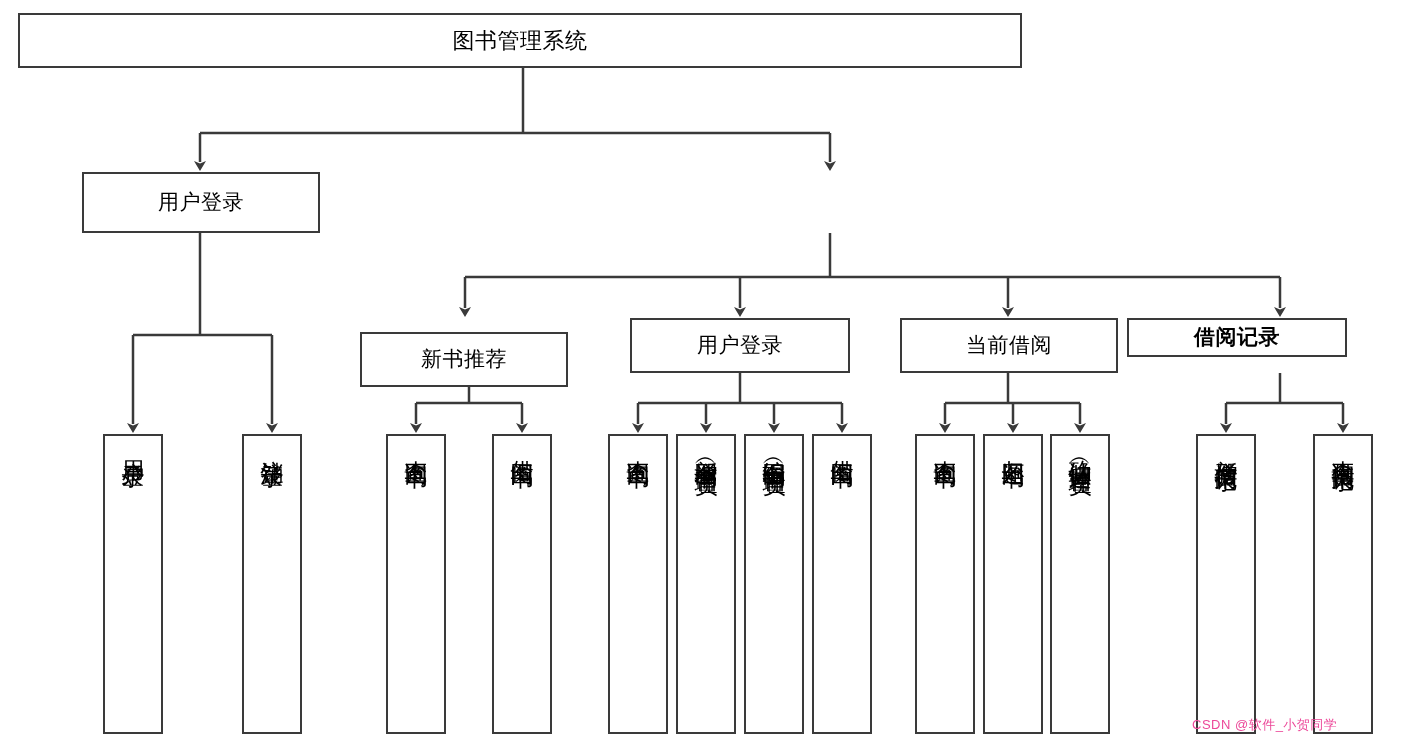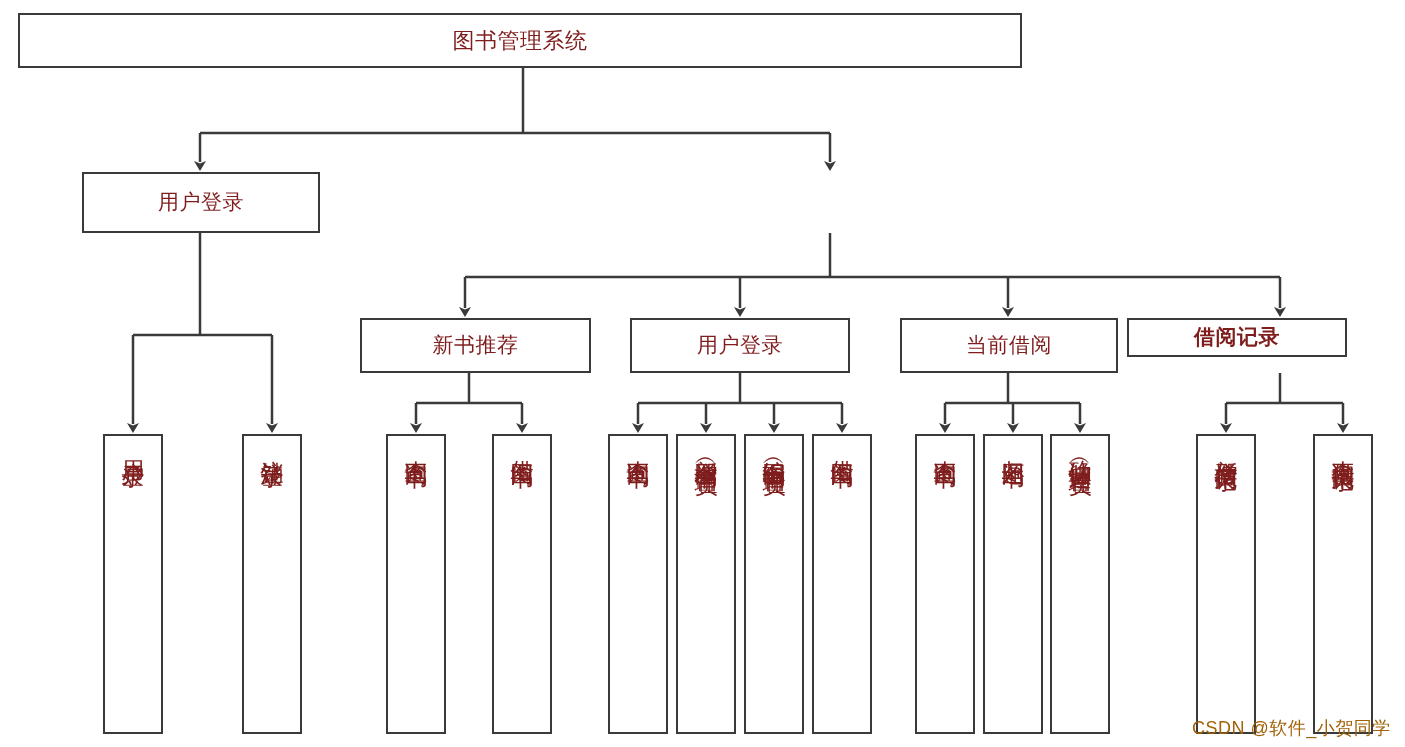--- a/index.html
+++ b/index.html
@@ -26,21 +26,21 @@
     pointer-events: none;
   }
   .node {
     position: absolute;
     box-sizing: border-box;
     border: 2.5px solid #3a3a3a;
     background: #ffffff;
     display: flex;
     align-items: center;
     justify-content: center;
-    color: #7f1d1d;
+    color: #000000;
   }
   .node .label {
     line-height: 1.18;
     text-align: center;
     letter-spacing: 0.5px;
   }
   .node.horizontal .label {
     writing-mode: horizontal-tb;
     font-size: 21px;
   }
@@ -51,22 +51,22 @@
   .node.vertical .label {
     writing-mode: vertical-rl;
     text-orientation: upright;
     font-size: 23px;
     letter-spacing: 2px;
     white-space: nowrap;
   }
   .node.root .label { font-size: 22px; }
   .watermark {
     position: absolute;
-    color: #a16207;
-    font-size: 18px;
+    color: #ec4899;
+    font-size: 13px;
     white-space: nowrap;
     letter-spacing: 0.5px;
   }
 </style>
 </head>
 <body>
 
 <div id="diagram-root">
 
   <svg class="edges" viewBox="0 0 1405 747">
@@ -122,21 +122,21 @@
   </svg>
 
   <div class="node horizontal root" style="left:18px; top:13px; width:1004px; height:55px;">
     <span class="label">图书管理系统</span>
   </div>
 
   <div class="node horizontal" style="left:82px; top:172px; width:238px; height:61px;">
     <span class="label">用户登录</span>
   </div>
 
-  <div class="node horizontal" style="left:360px; top:318px; width:231px; height:55px;">
+  <div class="node horizontal" style="left:360px; top:332px; width:208px; height:55px;">
     <span class="label">新书推荐</span>
   </div>
   <div class="node horizontal" style="left:630px; top:318px; width:220px; height:55px;">
     <span class="label">用户登录</span>
   </div>
   <div class="node horizontal" style="left:900px; top:318px; width:218px; height:55px;">
     <span class="label">当前借阅</span>
   </div>
   <div class="node horizontal" style="left:1127px; top:318px; width:220px; height:39px;font-weight:bold;">
     <span class="label">借阅记录</span>

